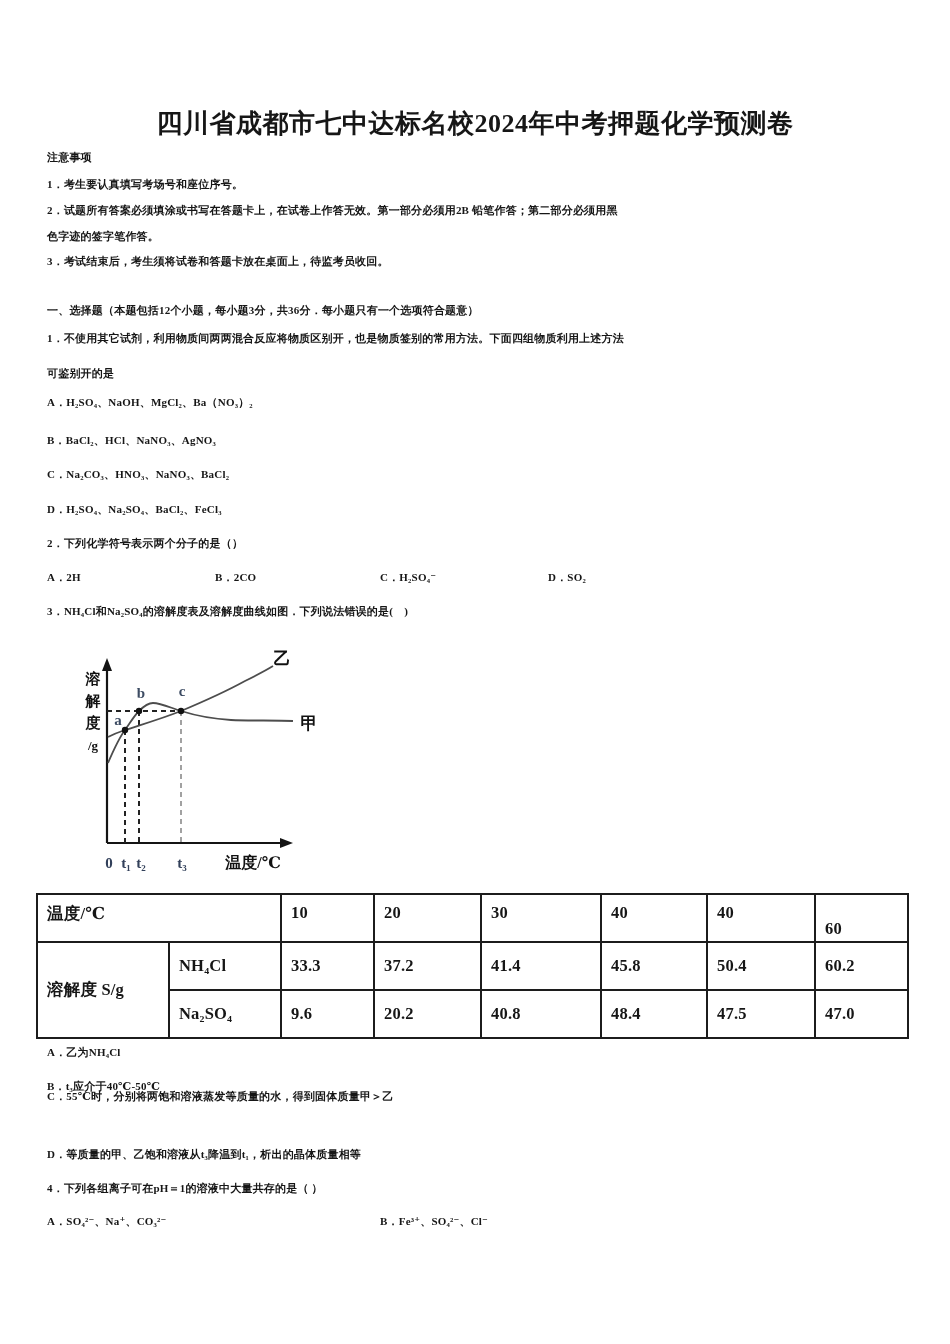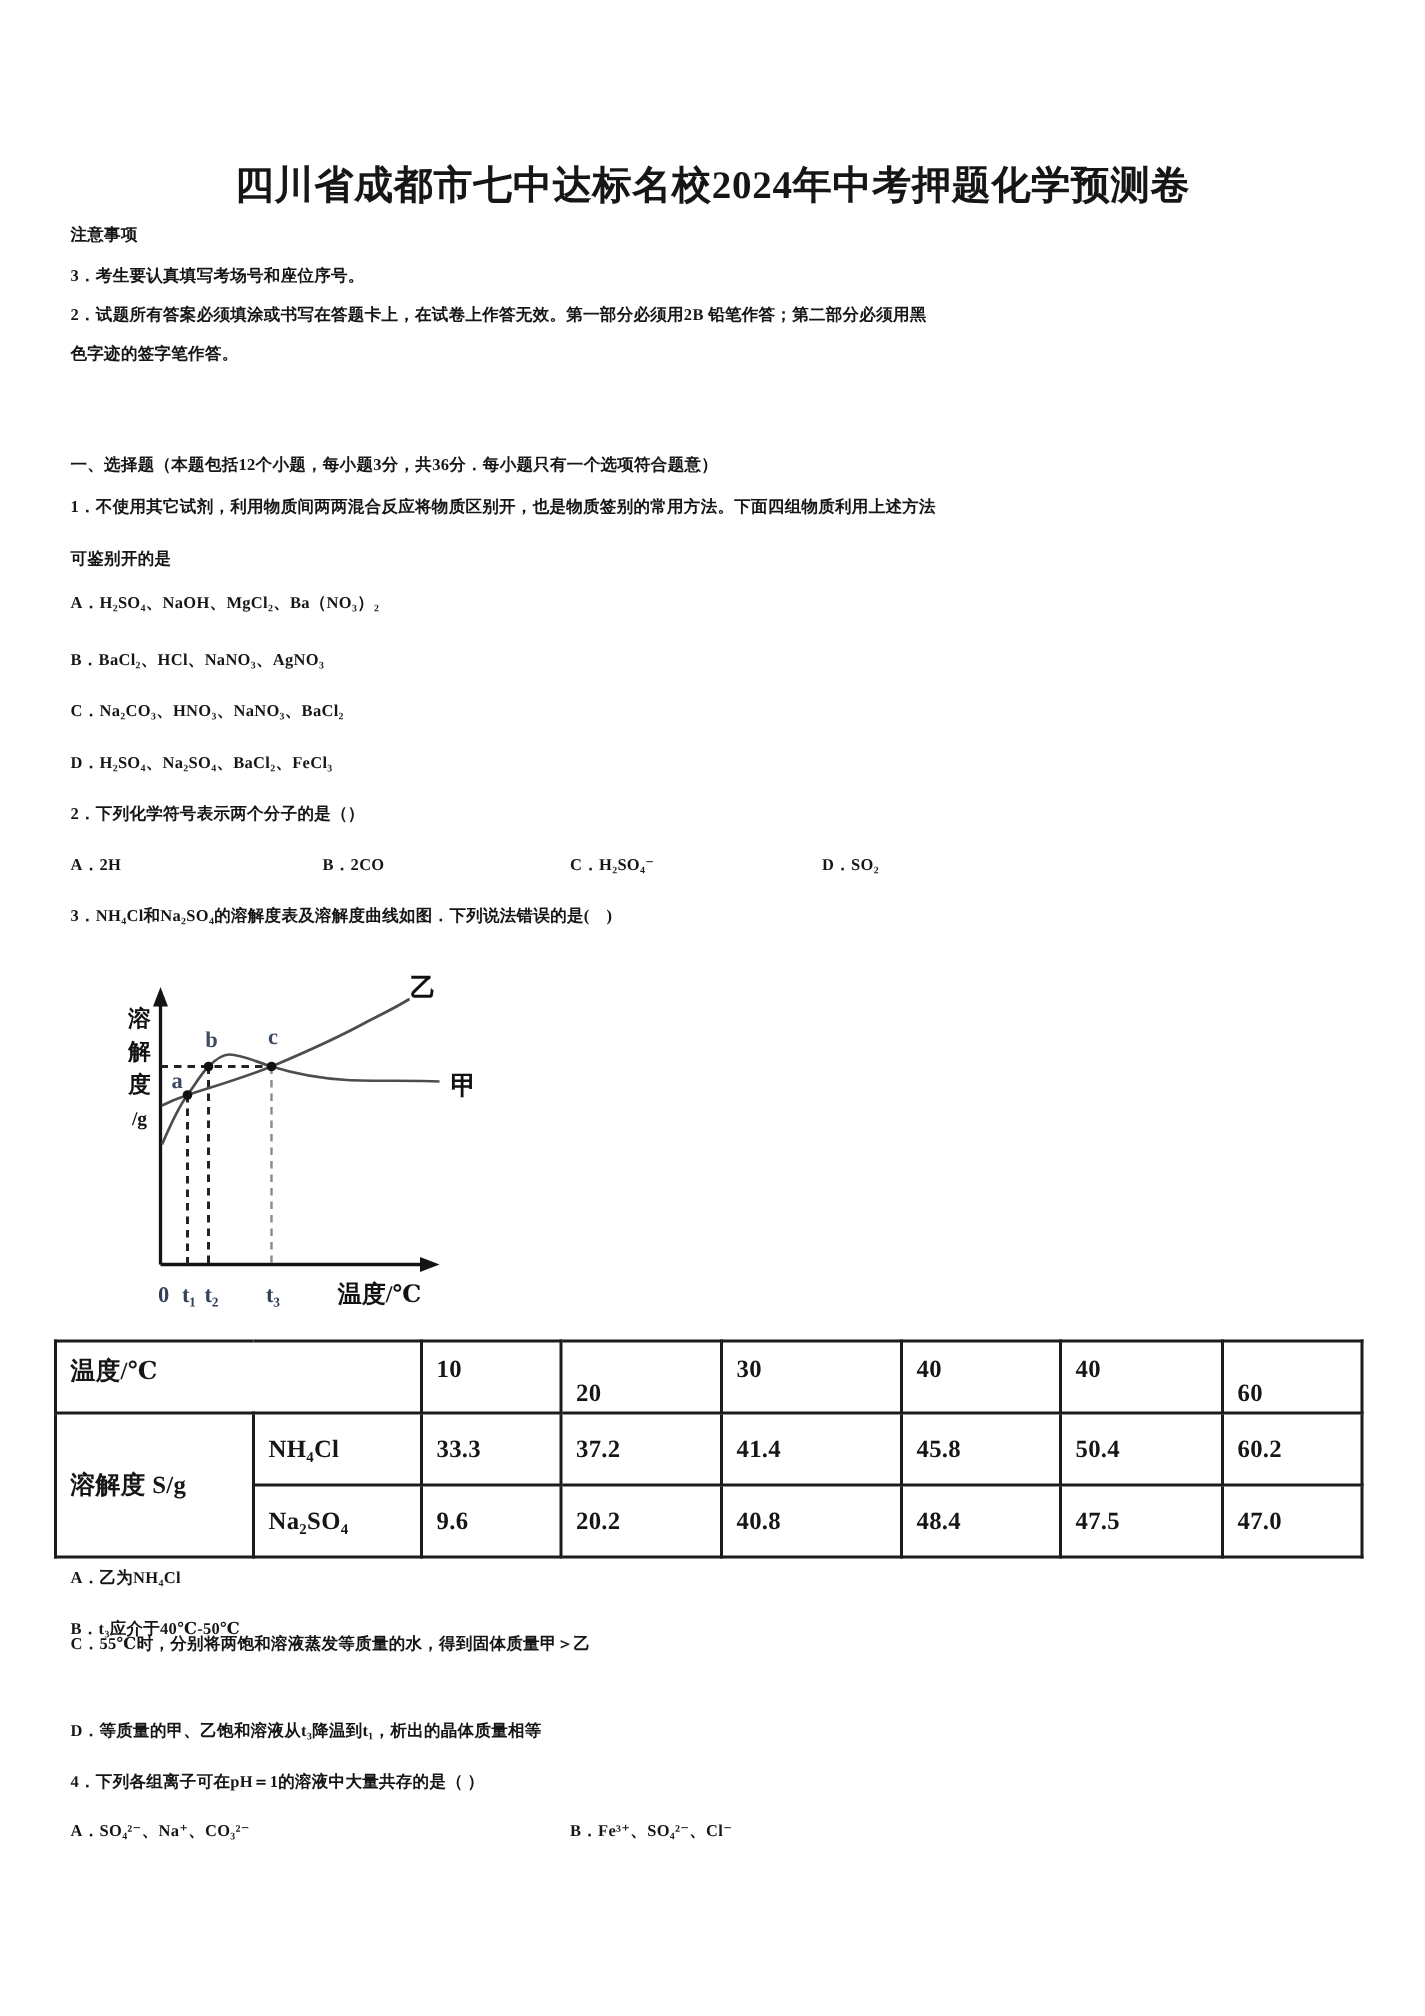--- a/index.html
+++ b/index.html
@@ -47,23 +47,24 @@
   }
 </style>
 </head>
 <body>
 
 <div class="page">
 
   <div class="title">四川省成都市七中达标名校2024年中考押题化学预测卷</div>
 
   <div class="line" style="top:147px">注意事项</div>
-  <div class="line" style="top:174px">3．考生要认真填写考场号和座位序号。</div>
+  <div class="line" style="top:174px">1．考生要认真填写考场号和座位序号。</div>
   <div class="line" style="top:200px">2．试题所有答案必须填涂或书写在答题卡上，在试卷上作答无效。第一部分必须用2B 铅笔作答；第二部分必须用黑</div>
   <div class="line" style="top:226px">色字迹的签字笔作答。</div>
+  <div class="line" style="top:251px">3．考试结束后，考生须将试卷和答题卡放在桌面上，待监考员收回。</div>
 
   <div class="line" style="top:300px">一、选择题（本题包括12个小题，每小题3分，共36分．每小题只有一个选项符合题意）</div>
 
   <div class="line" style="top:328px">1．不使用其它试剂，利用物质间两两混合反应将物质区别开，也是物质签别的常用方法。下面四组物质利用上述方法</div>
   <div class="line" style="top:363px">可鉴别开的是</div>
   <div class="line" style="top:392px">A．H₂SO₄、NaOH、MgCl₂、Ba（NO₃）₂</div>
   <div class="line" style="top:430px">B．BaCl₂、HCl、NaNO₃、AgNO₃</div>
   <div class="line" style="top:464px">C．Na₂CO₃、HNO₃、NaNO₃、BaCl₂</div>
   <div class="line" style="top:499px">D．H₂SO₄、Na₂SO₄、BaCl₂、FeCl₃</div>
 
@@ -121,21 +122,21 @@
         <col style="width:107px">
         <col style="width:120px">
       <col style="width:106px">
         <col style="width:108px">
         <col style="width:93px">
     </colgroup>
     <tbody>
         <tr style="height:48px">
       <td colspan="2" style="vertical-align:top;padding-top:8px">温度/℃</td>
       <td style="vertical-align:top;padding-top:8px">10</td>
-      <td style="vertical-align:top;padding-top:24px">20</td>
+      <td style="vertical-align:top;padding-top:8px">20</td>
       <td style="vertical-align:top;padding-top:8px">30</td>
       <td style="vertical-align:top;padding-top:8px">40</td>
       <td style="vertical-align:top;padding-top:8px">40</td>
       <td style="vertical-align:top;padding-top:24px">60</td>
     </tr>
     <tr style="height:48px">
       <td rowspan="2">溶解度 S/g</td>
       <td>NH₄Cl</td>
       <td>33.3</td>
       <td>37.2</td>

